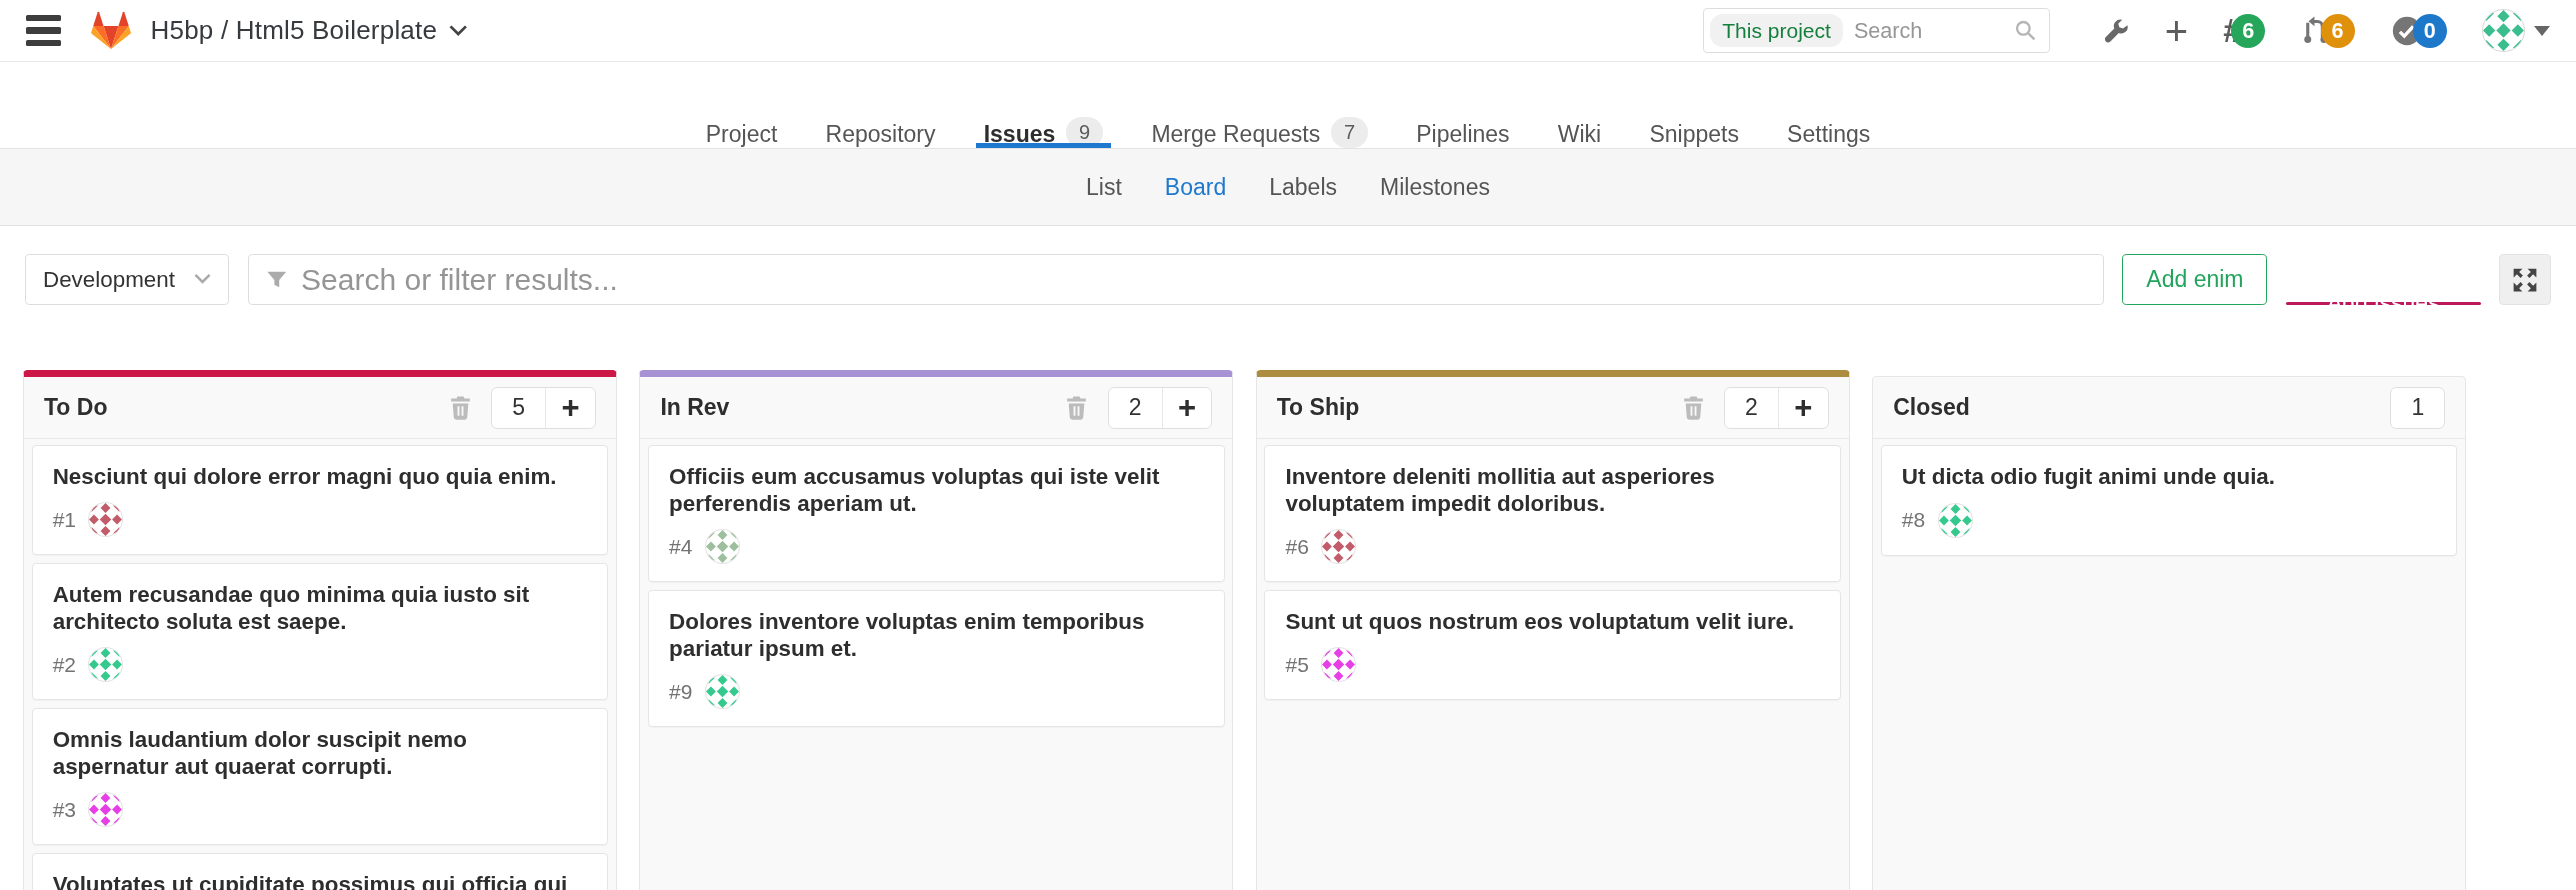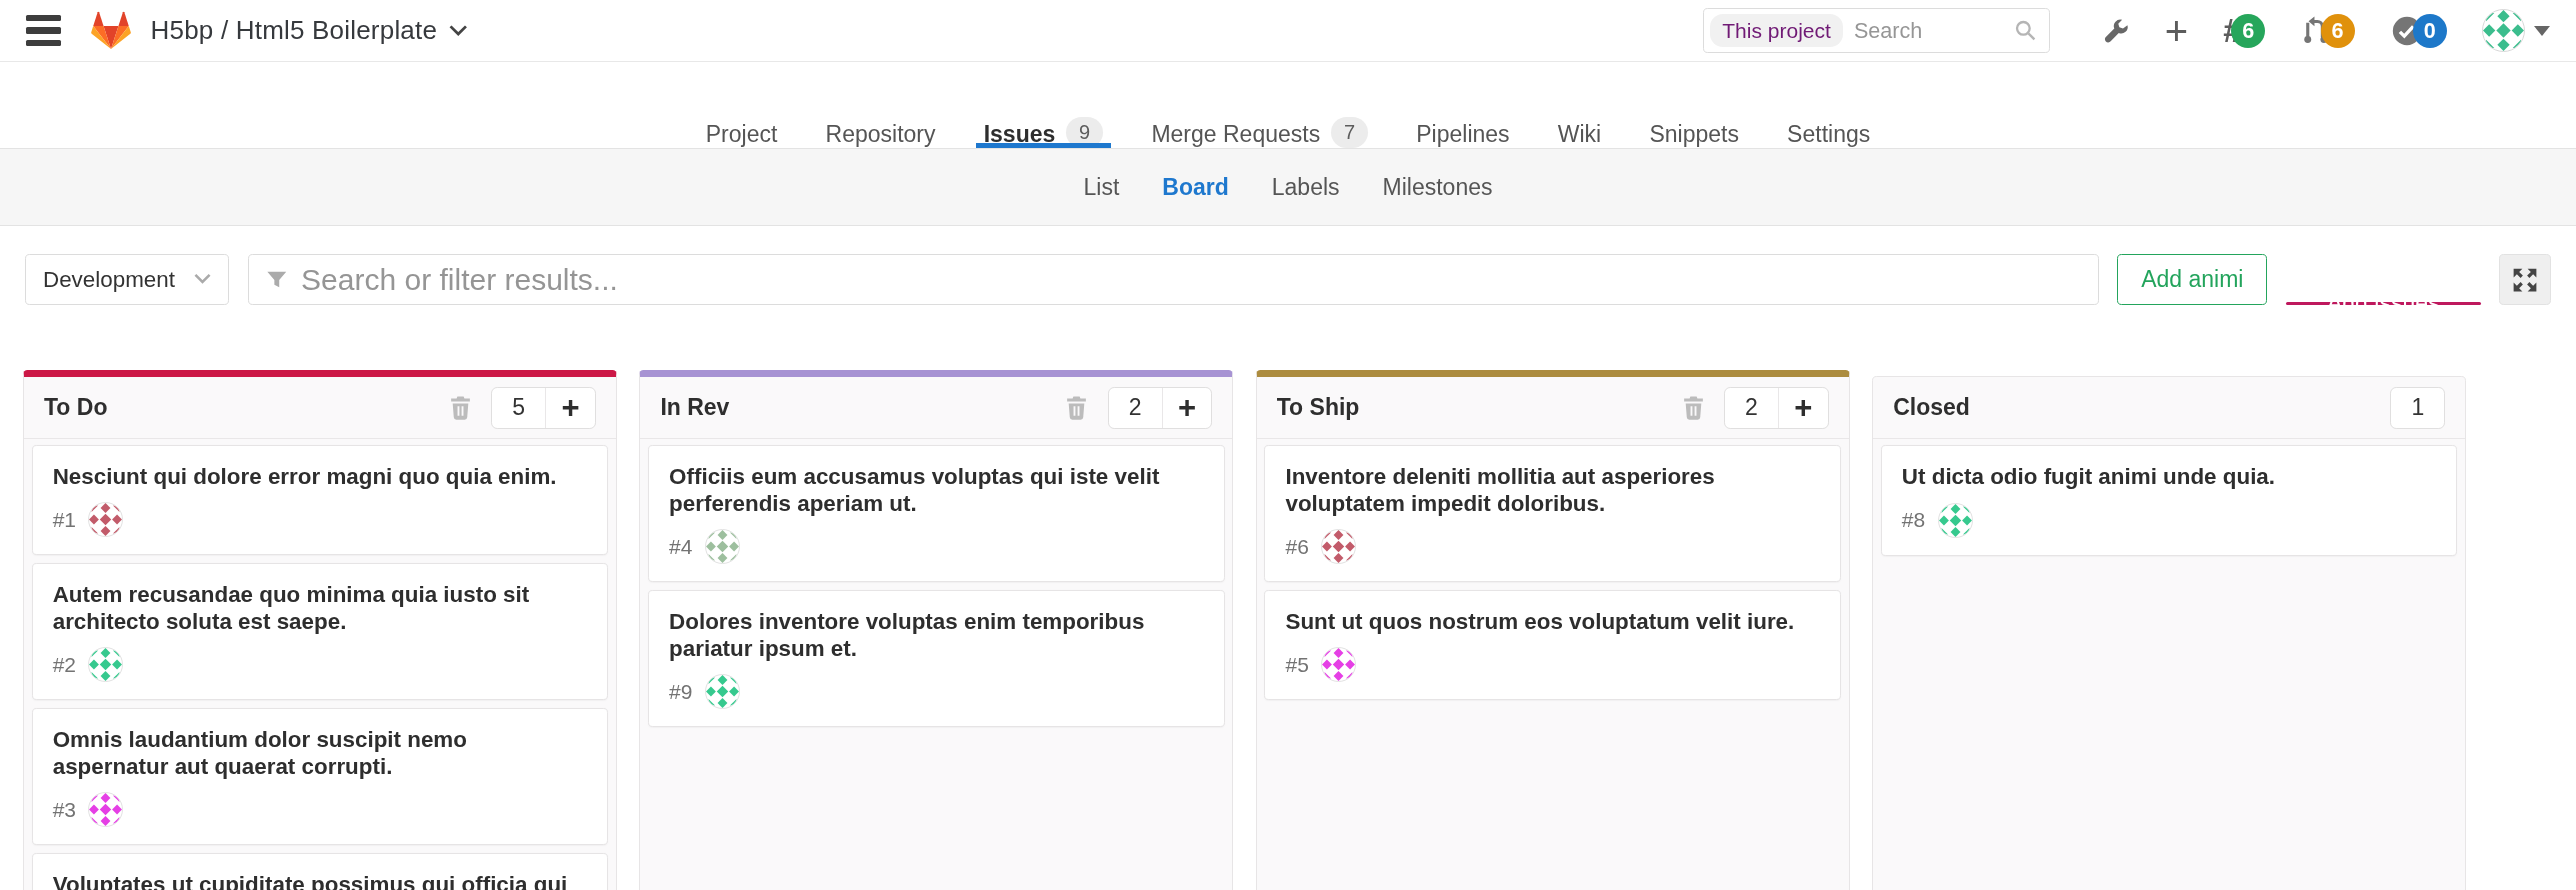--- a/index.html
+++ b/index.html
@@ -11,21 +11,21 @@
             border-bottom:0.8px solid #e8e8e8; background:#fff; }
   .hamburger { width:35px; display:flex; flex-direction:column; gap:6.2px; cursor:pointer; margin-right:29px; }
   .hamburger span { height:6.2px; background:#3d3d3d; border-radius:1.5px; }
   .tanuki { margin-right:18.5px; display:flex; }
   .proj-title { font-size:26px; font-weight:500; color:#36393d; letter-spacing:0.2px; }
   .title-caret { margin-left:12.3px; display:flex; }
   .tb-spacer { flex:1; }
 
   .searchbox { width:347px; height:45px; border:0.8px solid #dcdcdc; border-radius:4.6px;
                display:flex; align-items:center; padding:0 12.3px 0 6.2px; margin-right:51px; background:#fff; }
-  .scope-chip { background:#f1f1f1; border-radius:13px; padding:4.6px 12.3px; font-size:21px; color:#701a75; white-space:nowrap; }
+  .scope-chip { background:#f1f1f1; border-radius:13px; padding:4.6px 12.3px; font-size:21px; color:#15803d; white-space:nowrap; }
   .searchbox input { border:none; outline:none; flex:1; min-width:0; font-size:21.6px; padding:0 10.8px;
                      font-family:"Liberation Sans", sans-serif; color:#333; background:transparent; }
   .searchbox input::placeholder { color:#969696; }
 
   .tb-icons { display:flex; align-items:center; gap:35px; }
   .icon-badge { display:flex; align-items:center; }
   .hash-glyph { font-size:34px; font-weight:700; color:#5c5c5c; }
   .plus-glyph { font-size:40px; font-weight:400; color:#5c5c5c; line-height:1; }
   .tb-badge { min-width:34px; height:34px; border-radius:18.5px; color:#fff; font-size:21.6px; font-weight:700;
               display:flex; align-items:center; justify-content:center; padding:0 9.3px; margin-left:-10.8px; z-index:1; }
@@ -45,21 +45,21 @@
               cursor:pointer; padding:0 3.1px; }
   .nav-item.active { color:#2e2e2e; font-weight:700; }
   .nav-item.active::after { content:""; position:absolute; left:-4.6px; right:-4.6px; bottom:0; height:4.6px;
               background:#1e78ce; }
   .pill { background:#ececec; color:#5c5c5c; border-radius:20px; padding:3.9px 13px; font-size:20px; font-weight:400; }
 
   
   .subnav { height:78px; background:#f6f6f6; border-top:0.8px solid #e3e3e3; border-bottom:0.8px solid #e3e3e3;
             display:flex; justify-content:center; align-items:center; gap:43px; }
   .subnav-item { font-size:23px; color:#555; cursor:pointer; }
-  .subnav-item.active { color:#1e78ce; font-weight:700; }
+  .subnav-item.active { color:#1e78ce; font-weight:400; }
 
   
   .filterbar { display:flex; gap:18.5px; margin:28px 25px 0 25px; height:51px; }
   .milestone-dd { width:204px; border:0.8px solid #dcdcdc; border-radius:4.6px; background:#fff;
                   display:flex; align-items:center; padding:0 17px; font-size:22.4px; color:#333; cursor:pointer; }
   .milestone-dd .dd-chev { margin-left:auto; display:flex; }
   .filter-input { flex:1; border:0.8px solid #dcdcdc; border-radius:4.6px; background:#fff;
                   display:flex; align-items:center; gap:14px; padding:0 17px; }
   .filter-input input { flex:1; border:none; outline:none; font-size:30px; color:#ec4899; background:transparent;
                         font-family:"Liberation Sans", sans-serif; }
@@ -247,21 +247,21 @@
 
   <div class="filter-input">
     <span style="display:flex">
       <svg viewBox="0 0 16 16" width="21.6" height="21.6">
           <path fill="#ababab" d="M1 2h14L9.8 8.2v5.3L6.2 11.7V8.2z"></path>
         </svg>
     </span>
     <input type="text" placeholder="Search or filter results..." style="">
   </div>
 
-  <button class="btn btn-add-list">Add animi</button>
+  <button class="btn btn-add-list">Add enim</button>
   <button class="btn btn-add-issues">Add issues</button>
   <button class="btn btn-expand">
     <svg viewBox="0 0 16 16" width="26" height="26" fill="#444">
       <path d="M9.6 1H15v5.4l-2-2-2.3 2.3-1.4-1.4L11.6 3z"></path>
       <path d="M1 9.6V15h5.4l-2-2 2.3-2.3-1.4-1.4L3 11.6z"></path>
       <path d="M15 9.6V15H9.6l2-2-2.3-2.3 1.4-1.4L13 11.6z"></path>
       <path d="M6.4 1H1v5.4l2-2 2.3 2.3 1.4-1.4L4.4 3z"></path>
     </svg>
   </button>
 </div>

